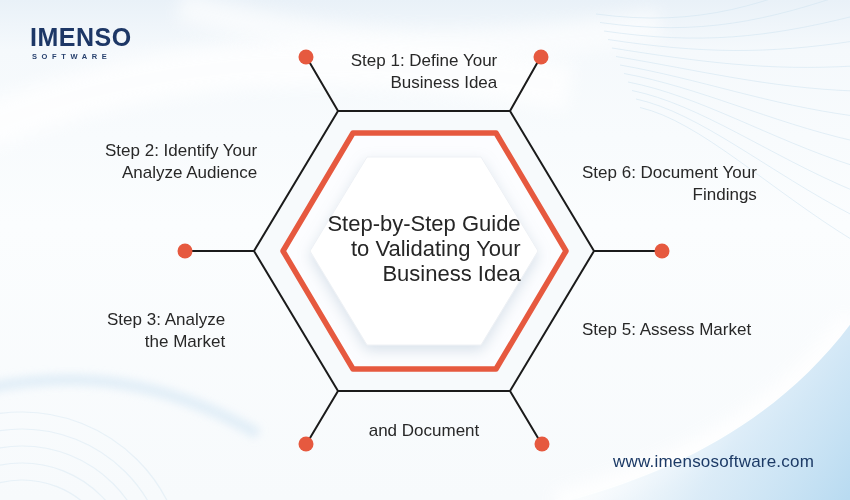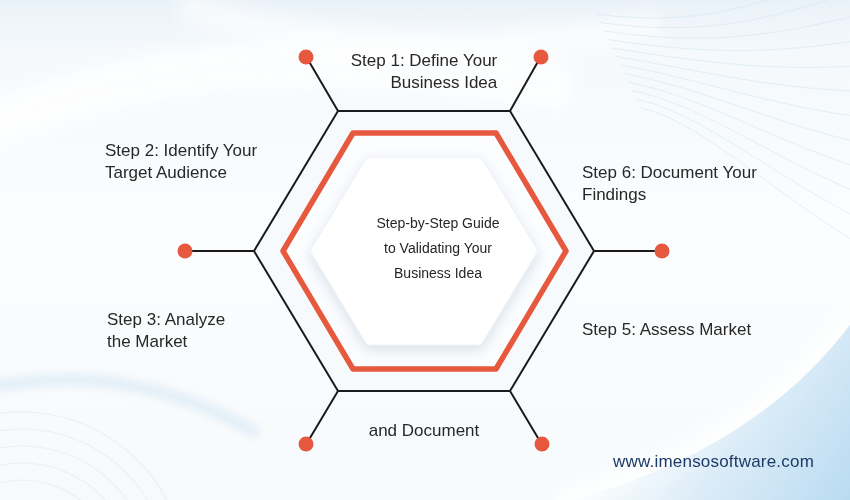--- a/index.html
+++ b/index.html
@@ -11,29 +11,30 @@
     background:linear-gradient(180deg,#e9f1f8 0%,#f5f9fc 10%,#fbfdfe 45%,#f7fafc 100%);
   }
   .stage svg.scene{position:absolute;inset:0;}
   .label{
     position:absolute;
     color:#282828;
     font-size:17px;
     line-height:22px;
     font-weight:500;
     white-space:nowrap;
+    text-align:right;
   }
   .label.centered{transform:translateX(-50%);text-align:right;}
   .center-text{
     position:absolute;
-    left:438px;top:211px;
+    left:424px;top:211px;
     transform:translateX(-50%);
-    text-align:center;
+    text-align:right;
     color:#262626;
-    font-size:14px;
+    font-size:22px;
     line-height:25px;
     font-weight:500;
     white-space:nowrap;
   }
   .logo{position:absolute;left:30px;top:25px;color:#1d3766;}
   .logo .name{
     font-size:25px;
     font-weight:700;
     letter-spacing:0.5px;
     line-height:24px;
@@ -123,28 +124,32 @@
     <g fill="#e6593f">
       <circle cx="306" cy="57" r="7.5"></circle>
       <circle cx="541" cy="57" r="7.5"></circle>
       <circle cx="185" cy="251" r="7.5"></circle>
       <circle cx="662" cy="251" r="7.5"></circle>
       <circle cx="306" cy="444" r="7.5"></circle>
       <circle cx="542" cy="444" r="7.5"></circle>
     </g>
   </svg>
 
+  <div class="logo">
+    <div class="name">IMENSO</div>
+    <div class="tagline">SOFTWARE</div>
+  </div>
 
   <div class="label centered" style="left:424px;top:50px;">
     <div>Step 1: Define Your</div>
     <div>Business Idea</div>
   </div>
   <div class="label" style="left:105px;top:140px;">
     <div>Step 2: Identify Your</div>
-    <div>Target Audience</div>
+    <div>Analyze Audience</div>
   </div>
   <div class="label" style="left:107px;top:309px;">
     <div>Step 3: Analyze</div>
     <div>the Market</div>
   </div>
   <div class="label centered" style="left:424px;top:420px;">
     <div>and Document</div>
   </div>
   <div class="label" style="left:582px;top:319px;">
     <div>Step 5: Assess Market</div>

